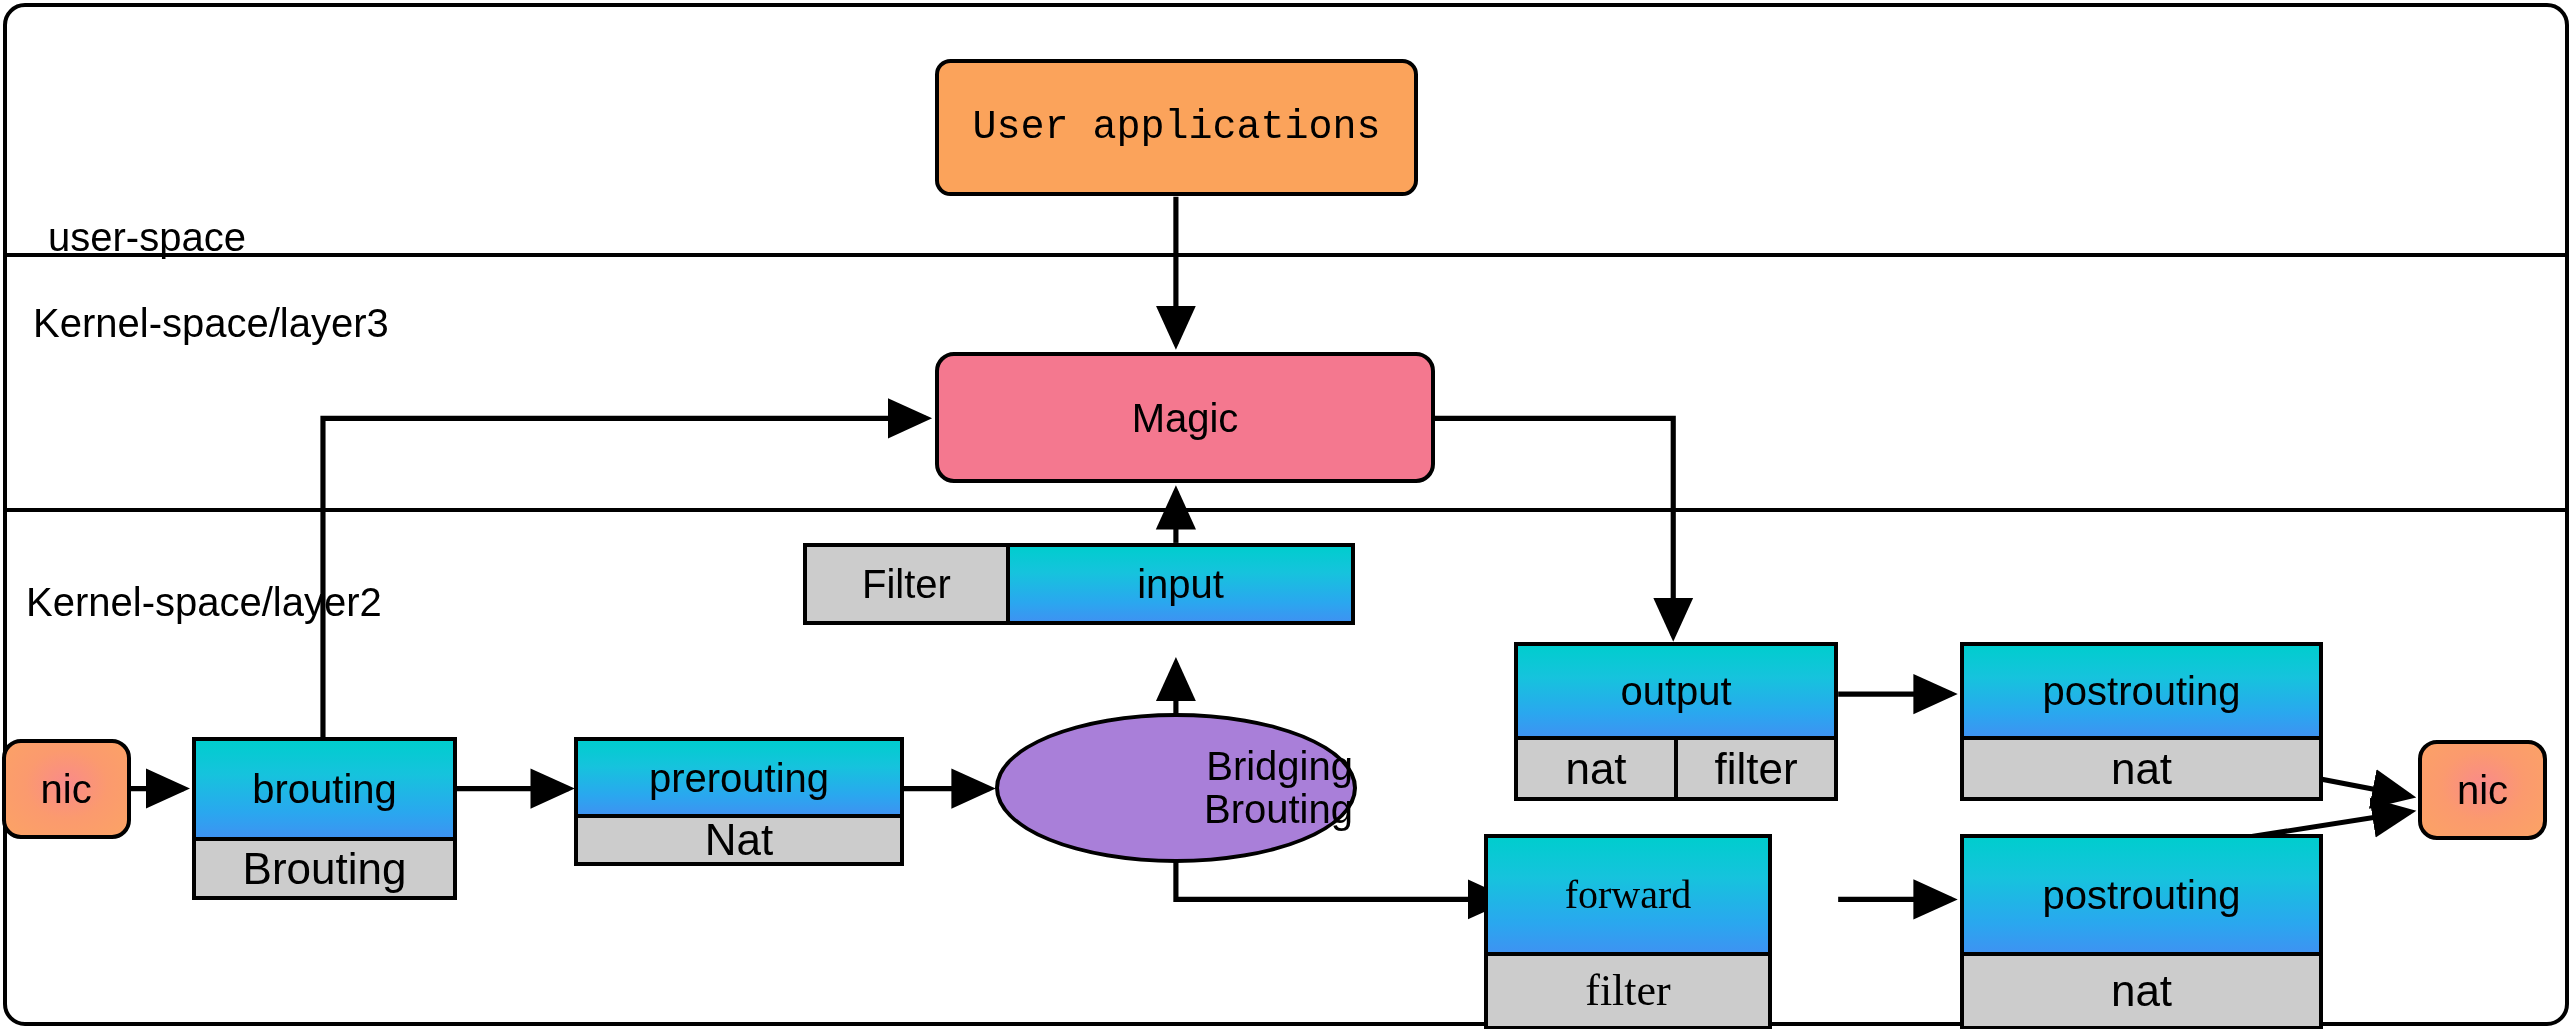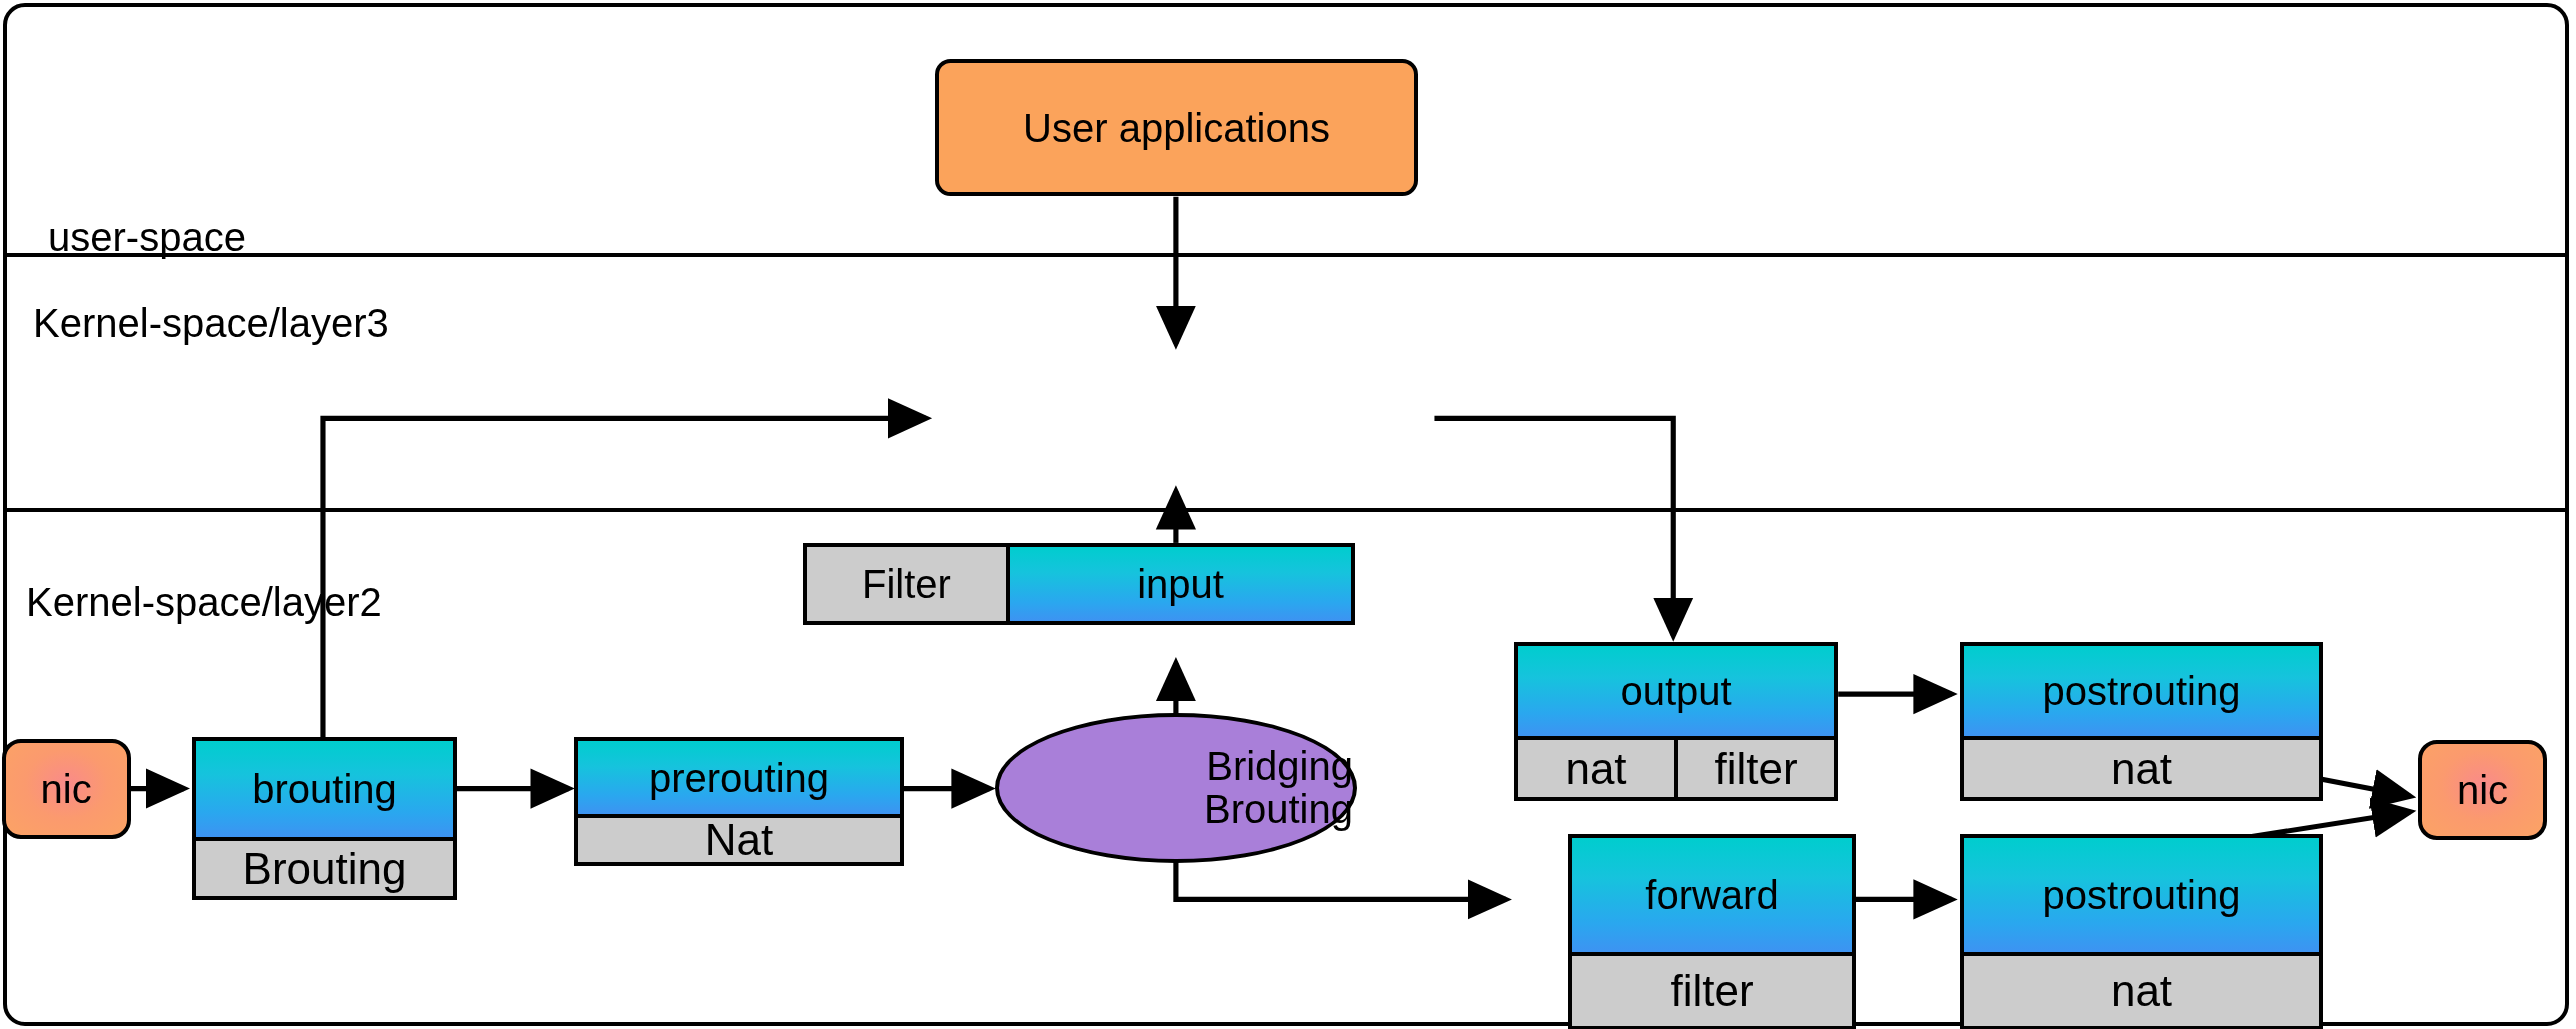--- a/index.html
+++ b/index.html
@@ -54,20 +54,21 @@
     display:flex;
     align-items:center;
     justify-content:center;
     color:#000000;
     font-size:40px;
     line-height:1;
     white-space:nowrap;
   }
   .rnode.user-app{
     background:#fba35b;
+    font-family:Liberation Mono, monospace;
   }
   .rnode.magic{
     background:#f4788f;
     border-radius:19px;
   }
   .rnode.nic{
     background:radial-gradient(ellipse at 50% 45%, #f98a8a 0%, #fb9a6e 48%, #fba365 100%);
     border-radius:19px;
   }
 
@@ -211,20 +212,23 @@
       <path d="M2140,1047 L2272,1047"></path>
 
       <path d="M2551,985 L2806,945"></path>
     </g>
   </svg>
 
   <div class="rnode user-app" style="left:935px; top:59px; width:483px; height:137px;">
     <span>User applications</span>
   </div>
 
+  <div class="rnode magic" style="left:935px; top:352px; width:500px; height:131px;">
+    <span>Magic</span>
+  </div>
 
   <div class="splitbox" style="left:803px; top:543px; width:552px; height:82px;">
     <div class="split-cell grey" style="width:199px;">Filter</div>
     <div class="split-cell blue" style="flex:1 1 auto;">input</div>
   </div>
 
   <div class="rnode nic" style="left:1.7px; top:739px; width:129px; height:100px;">
     <span>nic</span>
   </div>
 
@@ -255,21 +259,21 @@
     </div>
   </div>
 
   <div class="chainbox" style="left:1960px; top:642px; width:363px; height:159px;">
     <div class="chain-head" style="height:90px;">postrouting</div>
     <div class="chain-tables">
       <div class="chain-table">nat</div>
     </div>
   </div>
 
-  <div class="chainbox" style="left:1568px; top:834px; width:288px; height:196px;">
+  <div class="chainbox" style="left:1484px; top:834px; width:288px; height:196px;font-family:Liberation Serif, serif;">
     <div class="chain-head" style="height:114px;">forward</div>
     <div class="chain-tables">
       <div class="chain-table">filter</div>
     </div>
   </div>
 
   <div class="chainbox" style="left:1960px; top:834px; width:363px; height:196px;">
     <div class="chain-head" style="height:114px;">postrouting</div>
     <div class="chain-tables">
       <div class="chain-table">nat</div>

